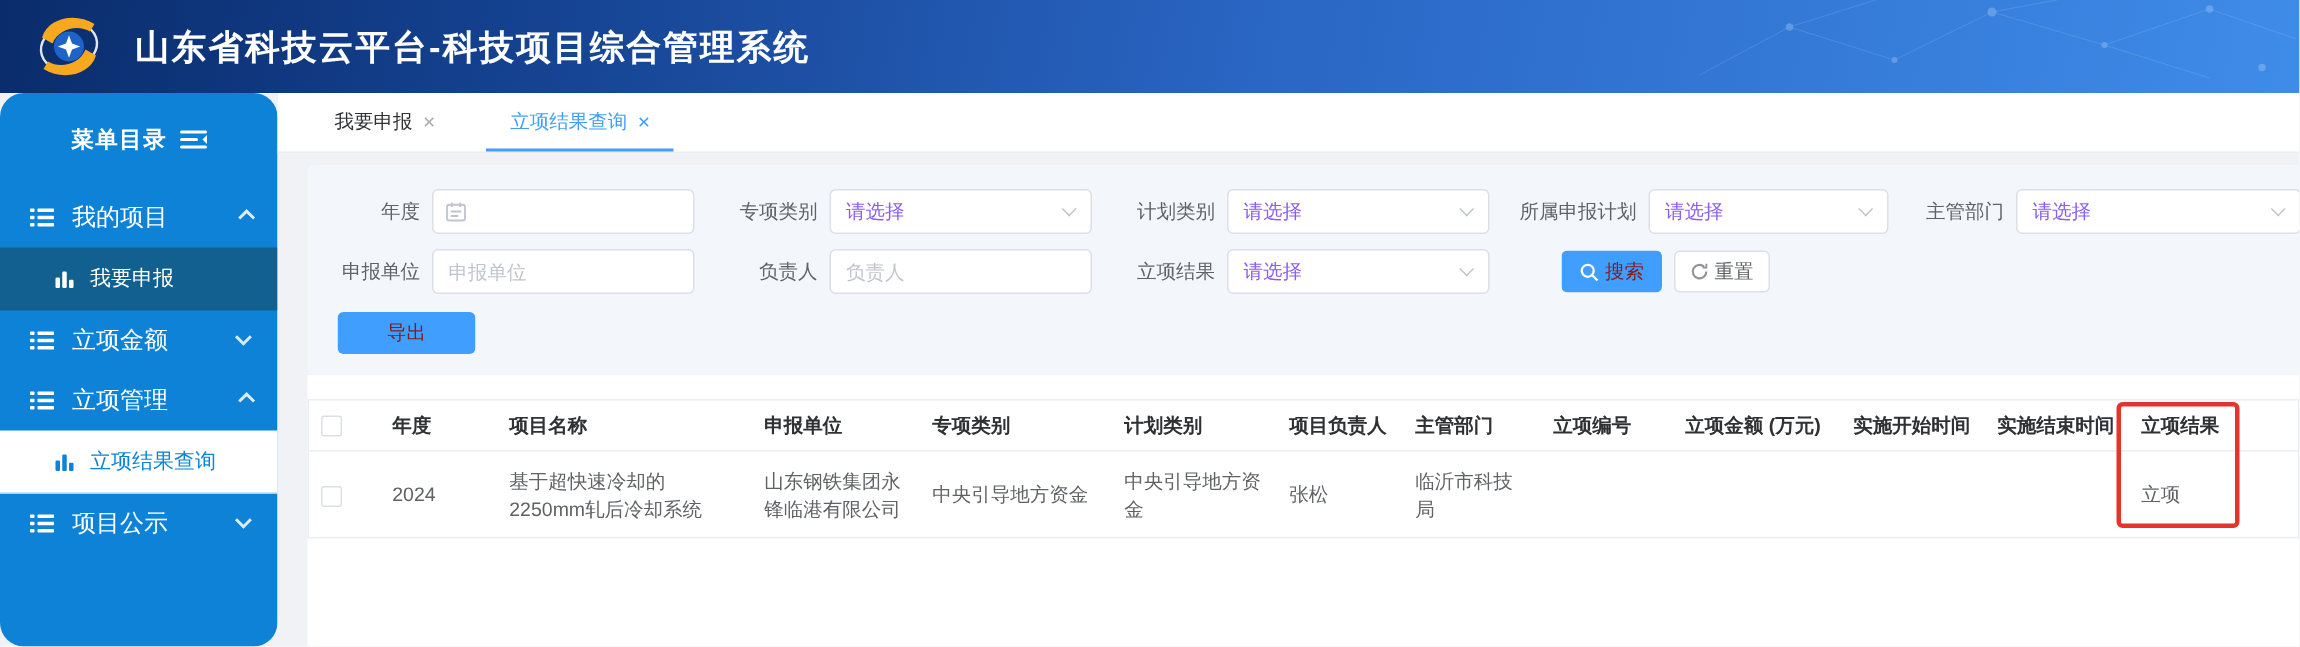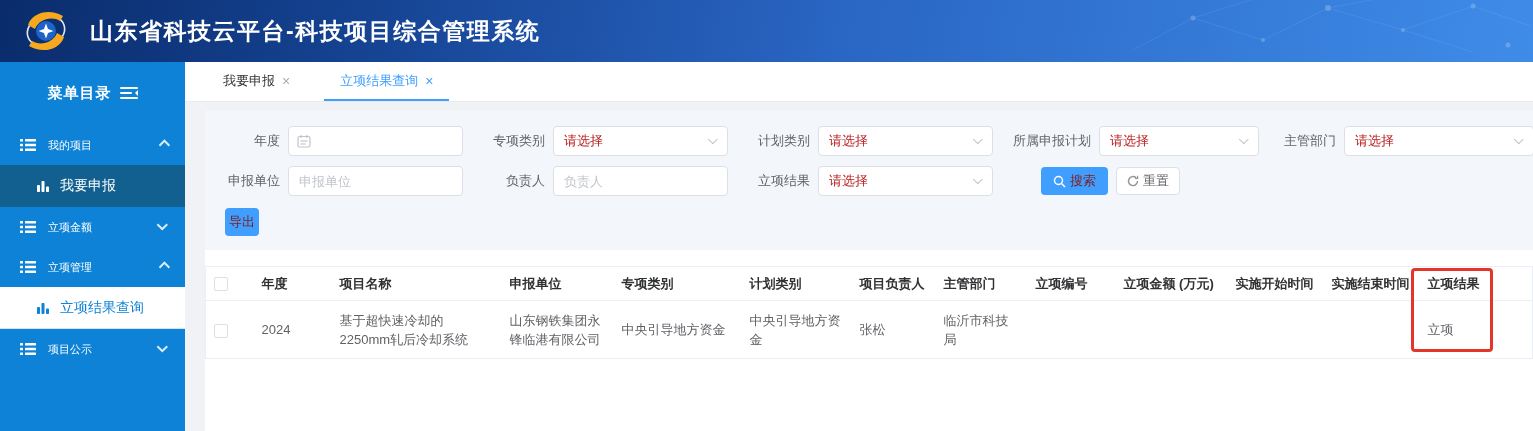--- a/index.html
+++ b/index.html
@@ -11,29 +11,29 @@
   .header { position:relative; height:62px; display:flex; align-items:center;
             background:linear-gradient(100deg,#0a2c6b 0%,#14418f 22%,#2a66c4 55%,#3f8ce8 100%); overflow:hidden; }
   .header-deco { position:absolute; right:0; top:0; height:62px; opacity:.35; pointer-events:none; }
   .logo { margin:0 14px 0 16px; flex:0 0 auto; }
   .header-title { color:#ffffff; font-size:23px; font-weight:700; letter-spacing:1.5px; }
 
   
   .body-row { display:flex; height:369px; }
 
   
-  .sidebar { width:185px; flex:0 0 185px; background:#0d82d6; color:#fff; }
+  .sidebar { width:185px; flex:0 0 185px; background:#0d82d6; color:#fff;border-radius:16px; }
   .menu-title-row { height:63px; display:flex; align-items:center; justify-content:center; gap:8px; }
   .menu-title { font-size:15px; font-weight:700; letter-spacing:1px; }
   .fold-icon { display:inline-block; width:18px; height:13px; position:relative; }
   .fold-icon i { position:absolute; left:0; height:2px; width:18px; background:#fff; border-radius:1px; }
   .fold-icon i:nth-child(1){ top:0; } .fold-icon i:nth-child(2){ top:5px; width:12px; }
   .fold-icon i:nth-child(3){ top:10px; }
   .fold-icon s { position:absolute; right:0; top:3px; width:0; height:0; border:3.5px solid transparent; border-right-color:#fff; }
-  .menu-item { height:40px; display:flex; align-items:center; padding:0 18px 0 20px; font-size:11px; cursor:pointer; }
+  .menu-item { height:40px; display:flex; align-items:center; padding:0 18px 0 20px; font-size:16px; cursor:pointer; }
   .menu-item .mi-icon { margin-right:12px; display:inline-flex; }
   .menu-item .mi-label { flex:1; }
   .caret { width:8px; height:8px; border-left:2px solid rgba(255,255,255,.85); border-bottom:2px solid rgba(255,255,255,.85); display:inline-block; }
   .caret.up { transform:rotate(135deg) translate(-1px,-1px); }
   .caret.down { transform:rotate(-45deg) translate(1px,-2px); }
   .submenu { background:#11608f; }
   .submenu-item { height:42px; display:flex; align-items:center; padding-left:36px; font-size:14px; cursor:pointer; }
   .submenu-item .mi-icon { margin-right:10px; display:inline-flex; }
   .submenu-item.active { background:#ffffff; color:#0d82d6; border-bottom:1px solid #cfe3f1; }
 
@@ -54,31 +54,31 @@
   .f-label { font-size:13px; color:#606266; text-align:right; margin-right:8px; flex:0 0 auto; }
   .w55 { width:55px; } .w52 { width:52px; } .w80 { width:80px; }
   .g2 { margin-left:30px; } .g3 { margin-left:30px; } .g4 { margin-left:18px; } .g5 { margin-left:22px; }
   .f-input, .f-select { height:30px; background:#fff; border:1px solid #dcdfe6; border-radius:4px; font-size:13px; color:#606266; }
   .f-input { width:175px; padding:0 10px; outline:none; font-family:inherit; }
   .f-input::placeholder { color:#c0c4cc; }
   .date-wrap { position:relative; }
   .date-wrap .f-input { padding-left:30px; }
   .date-wrap .cal-icon { position:absolute; left:9px; top:8px; }
   .f-select { display:flex; align-items:center; justify-content:space-between; width:175px; padding:0 10px; cursor:pointer; }
-  .f-select .sel-ph { color:#b91c1c; }
+  .f-select .sel-ph { color:#8b5cf6; }
   .f-select .sel-caret { width:7px; height:7px; border-left:1.5px solid #c0c4cc; border-bottom:1.5px solid #c0c4cc; transform:rotate(-45deg) translate(1px,-2px); }
   .f-select.w160 { width:160px; } .f-select.w190 { width:190px; }
 
   .btn { display:inline-flex; align-items:center; justify-content:center; gap:4px; height:28px; border-radius:4px; font-size:13px; cursor:pointer; border:1px solid transparent; font-family:inherit; }
   .btn-primary { background:#409eff; color:#7f1d1d; padding:0 11px; }
   .btn-plain { background:#fff; color:#606266; border-color:#dcdfe6; padding:0 10px; }
   .btn-area { margin-left:48px; display:flex; }
   .btn-reset { margin-left:8px;justify-content:flex-end; }
   .export-row { margin-top:12px; }
-  .btn-export { padding:0 3px; height:28px; }
+  .btn-export { padding:0 32px; height:28px; }
 
   
   .table-panel { flex:1; background:#ffffff; padding-top:16px; position:relative; }
   table.grid { width:100%; border-collapse:collapse; table-layout:fixed; border:1px solid #ebeef5; }
   .grid th, .grid td { border-bottom:1px solid #ebeef5; padding:0 8px; text-align:left; font-size:13px; overflow:hidden; }
   .grid th { height:34px; color:#303133; font-weight:700; white-space:nowrap; }
   .grid td { height:58px; color:#606266; line-height:19px; }
   .cb { width:14px; height:14px; border:1px solid #dcdfe6; border-radius:2px; background:#fff; display:inline-block; vertical-align:middle; cursor:pointer; }
   .col-cb { text-align:center; }
   .annot-box { position:absolute; left:1206px; top:18px; width:82px; height:84px; border:3px solid #e5352b; border-radius:4px; pointer-events:none; }

